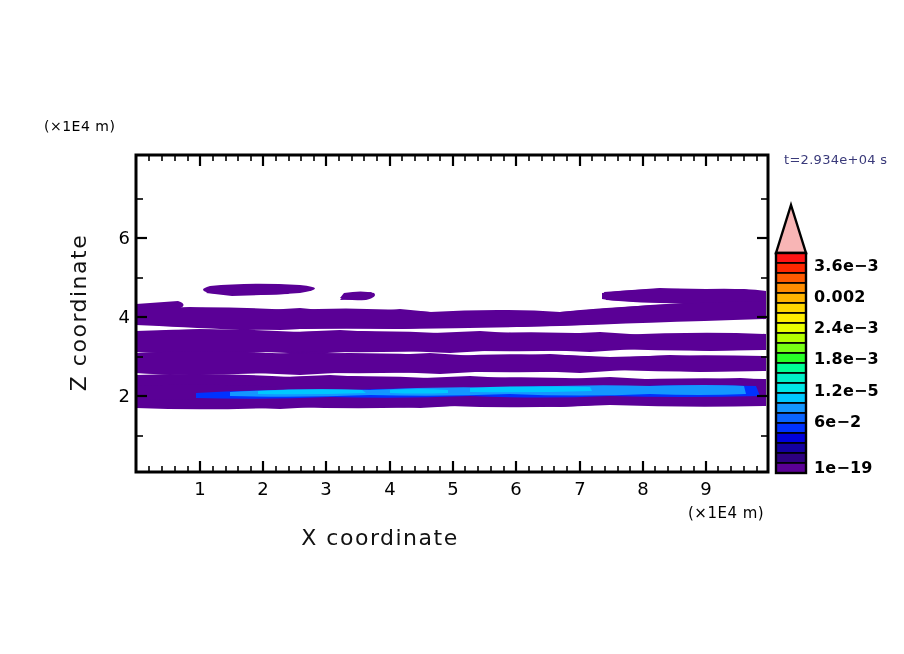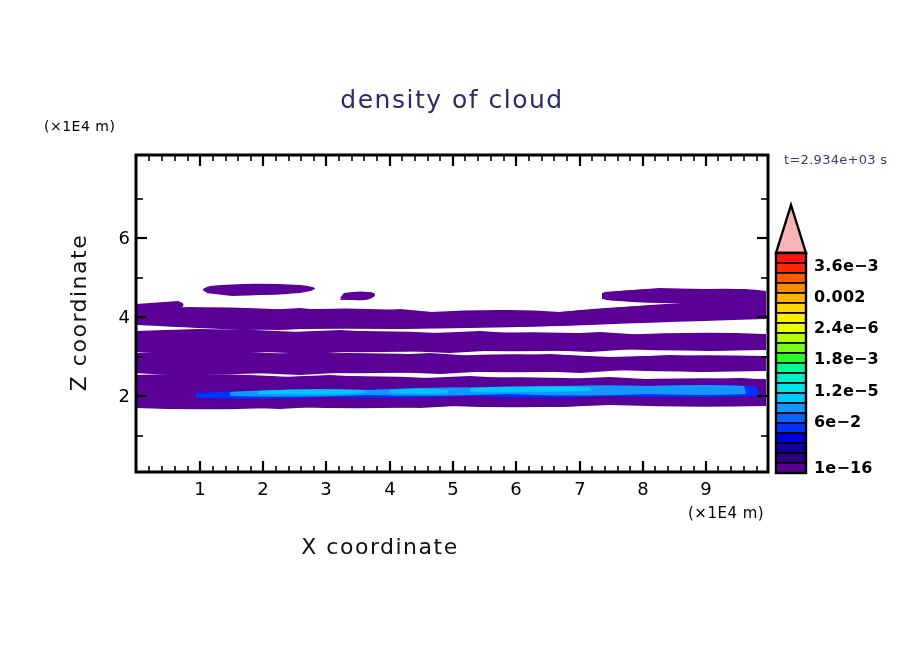--- a/index.html
+++ b/index.html
@@ -54,21 +54,20 @@
     white-space: nowrap;
   }
   .axis-title-x {
     left: 0;
     top: 525px;
     width: 760px;
     text-align: center;
     font-size: 22px;
     letter-spacing: 1.5px;
     color: #111;
-    margin-top: 9px;
   }
   .axis-title-y {
     left: -22px;
     top: 300px;
     width: 200px;
     text-align: center;
     font-size: 22px;
     letter-spacing: 1.5px;
     color: #111;
     transform: rotate(-90deg);
@@ -97,26 +96,25 @@
     white-space: nowrap;
     letter-spacing: 0.2px;
   }
   svg { display: block; }
 </style>
 </head>
 <body>
 
 <div id="root">
 
-  <div class="abs fig-title">density of cloud</div>
 
   <div class="abs unit-top-left">(×1E4 m)</div>
   <div class="abs unit-bottom-right">(×1E4 m)</div>
 
-  <div class="abs time-label">t=2.934e+03 s</div>
+  <div class="abs time-label">t=2.934e+04 s</div>
 
   <div class="abs axis-title-x">X coordinate</div>
   <div class="abs axis-title-y">Z coordinate</div>
 
   <svg class="abs" style="left:0px; top:0px;" width="904" height="654" viewBox="0 0 904 654">
     <defs>
       <clipPath id="plotclip">
         <rect x="136" y="155" width="632" height="317"></rect>
       </clipPath>
     </defs>
@@ -398,20 +396,20 @@
 
   <div>
     <div class="tick-label-y" style="left:100px; top:385px;">2</div>
     <div class="tick-label-y" style="left:100px; top:306px;">4</div>
     <div class="tick-label-y" style="left:100px; top:227px;">6</div>
   </div>
 
   <div>
     <div class="cb-label" style="left:814px; top:256px;">3.6e−3</div>
     <div class="cb-label" style="left:814px; top:287px;">0.002</div>
-    <div class="cb-label" style="left:814px; top:318px;">2.4e−6</div>
+    <div class="cb-label" style="left:814px; top:318px;">2.4e−3</div>
     <div class="cb-label" style="left:814px; top:349px;">1.8e−3</div>
     <div class="cb-label" style="left:814px; top:381px;">1.2e−5</div>
     <div class="cb-label" style="left:814px; top:412px;">6e−2</div>
-    <div class="cb-label" style="left:814px; top:458px;">1e−16</div>
+    <div class="cb-label" style="left:814px; top:458px;">1e−19</div>
   </div>
 
 </div>
 
 </body></html>

